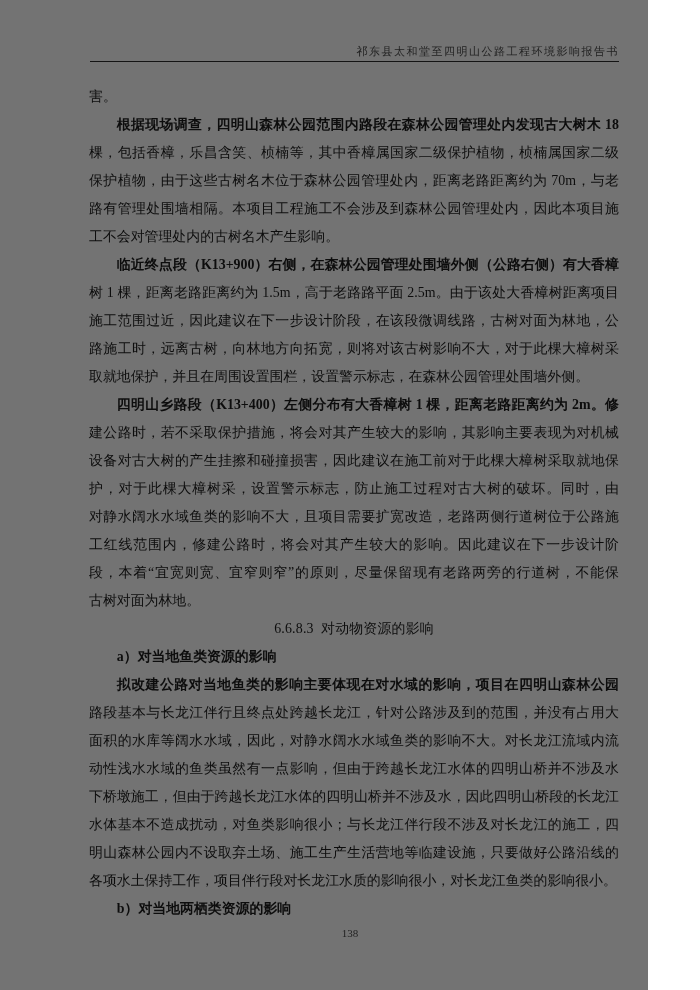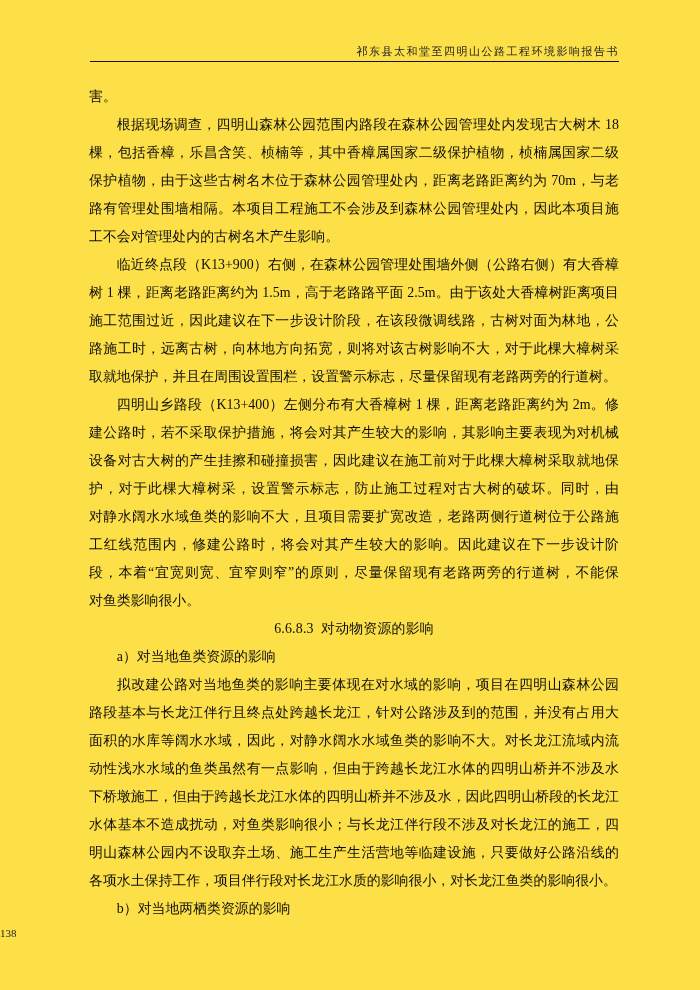--- a/index.html
+++ b/index.html
@@ -1,21 +1,21 @@
 <!DOCTYPE html>
 <html><head>
 <meta charset="utf-8">
 <style>
   * { margin: 0; padding: 0; box-sizing: border-box; }
   html, body { background: #ffffff; }
   .page {
     position: relative;
-    width: 700px;
+    width: 648px;
     height: 990px;
-    background: #fde047;
+    background: #737373;
     color: #111111;
     font-family: "Liberation Serif", "DejaVu Serif", serif;
     overflow: hidden;
   }
   .header {
     position: absolute;
     top: 44px;
     left: 90px;
     width: 529px;
     text-align: right;
@@ -35,33 +35,33 @@
   .content {
     position: absolute;
     top: 83px;
     left: 89px;
     width: 530px;
     font-size: 13.9px;
     line-height: 28px;
     color: #0d0d0d;
   }
   .line { white-space: pre-wrap; }
-  .line.indent { text-indent: 2em; }
+  .line.indent { text-indent: 2em; font-weight: bold; }
   .line.fill {
     text-align: justify;
     text-align-last: justify;
     text-justify: inter-character;
   }
   .line.heading { letter-spacing: 0.2px; text-align: center; }
   .footer {
     position: absolute;
     top: 927px;
     left: 0;
     width: 700px;
-    text-align: left;
+    text-align: center;
     font-size: 11px;
     color: #222222;
   }
 </style>
 </head>
 <body>
 
 <div class="page">
   <div class="header">
     <span>祁东县太和堂至四明山公路工程环境影响报告书</span>
@@ -71,29 +71,29 @@
       <div class="line">害。</div>
       <div class="line indent fill">根据现场调查，四明山森林公园范围内路段在森林公园管理处内发现古大树木 18</div>
       <div class="line fill">棵，包括香樟，乐昌含笑、桢楠等，其中香樟属国家二级保护植物，桢楠属国家二级</div>
       <div class="line fill">保护植物，由于这些古树名木位于森林公园管理处内，距离老路距离约为 70m，与老</div>
       <div class="line fill">路有管理处围墙相隔。本项目工程施工不会涉及到森林公园管理处内，因此本项目施</div>
       <div class="line">工不会对管理处内的古树名木产生影响。</div>
       <div class="line indent fill">临近终点段（K13+900）右侧，在森林公园管理处围墙外侧（公路右侧）有大香樟</div>
       <div class="line fill">树 1 棵，距离老路距离约为 1.5m，高于老路路平面 2.5m。由于该处大香樟树距离项目</div>
       <div class="line fill">施工范围过近，因此建议在下一步设计阶段，在该段微调线路，古树对面为林地，公</div>
       <div class="line fill">路施工时，远离古树，向林地方向拓宽，则将对该古树影响不大，对于此棵大樟树采</div>
-      <div class="line">取就地保护，并且在周围设置围栏，设置警示标志，尽量保留现有老路两旁的行道树。</div>
+      <div class="line">取就地保护，并且在周围设置围栏，设置警示标志，在森林公园管理处围墙外侧。</div>
       <div class="line indent fill">四明山乡路段（K13+400）左侧分布有大香樟树 1 棵，距离老路距离约为 2m。修</div>
       <div class="line fill">建公路时，若不采取保护措施，将会对其产生较大的影响，其影响主要表现为对机械</div>
       <div class="line fill">设备对古大树的产生挂擦和碰撞损害，因此建议在施工前对于此棵大樟树采取就地保</div>
       <div class="line fill">护，对于此棵大樟树采，设置警示标志，防止施工过程对古大树的破坏。同时，由</div>
       <div class="line fill">对静水阔水水域鱼类的影响不大，且项目需要扩宽改造，老路两侧行道树位于公路施</div>
       <div class="line fill">工红线范围内，修建公路时，将会对其产生较大的影响。因此建议在下一步设计阶</div>
       <div class="line fill">段，本着“宜宽则宽、宜窄则窄”的原则，尽量保留现有老路两旁的行道树，不能保</div>
-      <div class="line">对鱼类影响很小。</div>
+      <div class="line">古树对面为林地。</div>
       <div class="line heading">6.6.8.3  对动物资源的影响</div>
       <div class="line indent">a）对当地鱼类资源的影响</div>
       <div class="line indent fill">拟改建公路对当地鱼类的影响主要体现在对水域的影响，项目在四明山森林公园</div>
       <div class="line fill">路段基本与长龙江伴行且终点处跨越长龙江，针对公路涉及到的范围，并没有占用大</div>
       <div class="line fill">面积的水库等阔水水域，因此，对静水阔水水域鱼类的影响不大。对长龙江流域内流</div>
       <div class="line fill">动性浅水水域的鱼类虽然有一点影响，但由于跨越长龙江水体的四明山桥并不涉及水</div>
       <div class="line fill">下桥墩施工，但由于跨越长龙江水体的四明山桥并不涉及水，因此四明山桥段的长龙江</div>
       <div class="line fill">水体基本不造成扰动，对鱼类影响很小；与长龙江伴行段不涉及对长龙江的施工，四</div>
       <div class="line fill">明山森林公园内不设取弃土场、施工生产生活营地等临建设施，只要做好公路沿线的</div>
       <div class="line">各项水土保持工作，项目伴行段对长龙江水质的影响很小，对长龙江鱼类的影响很小。</div>

